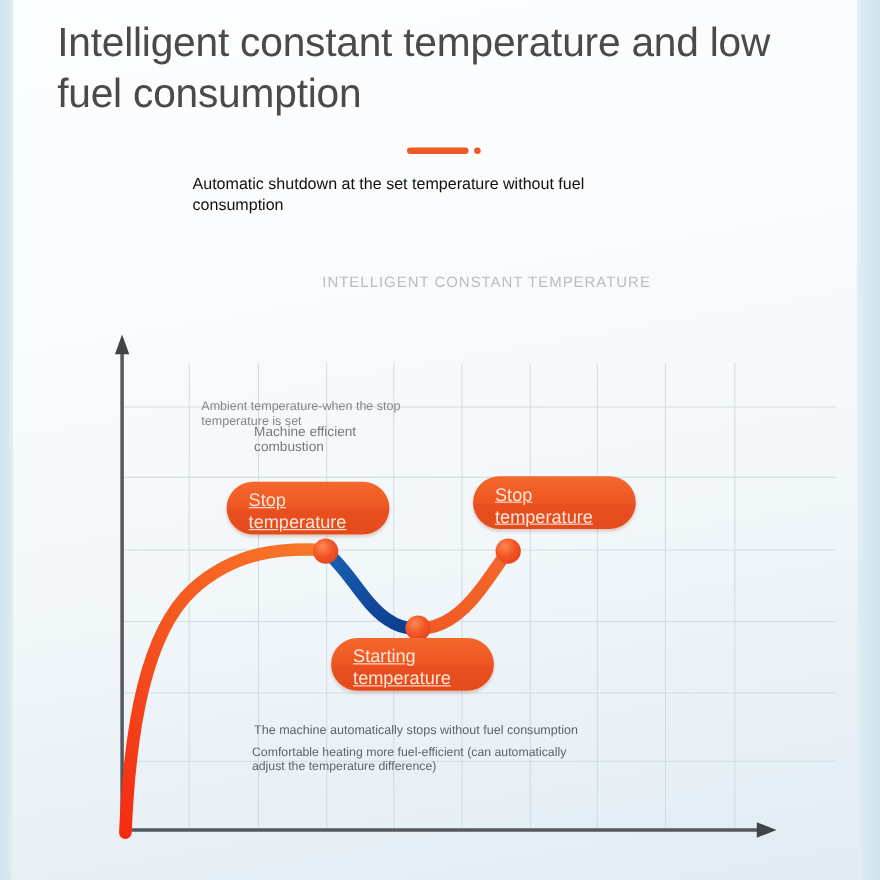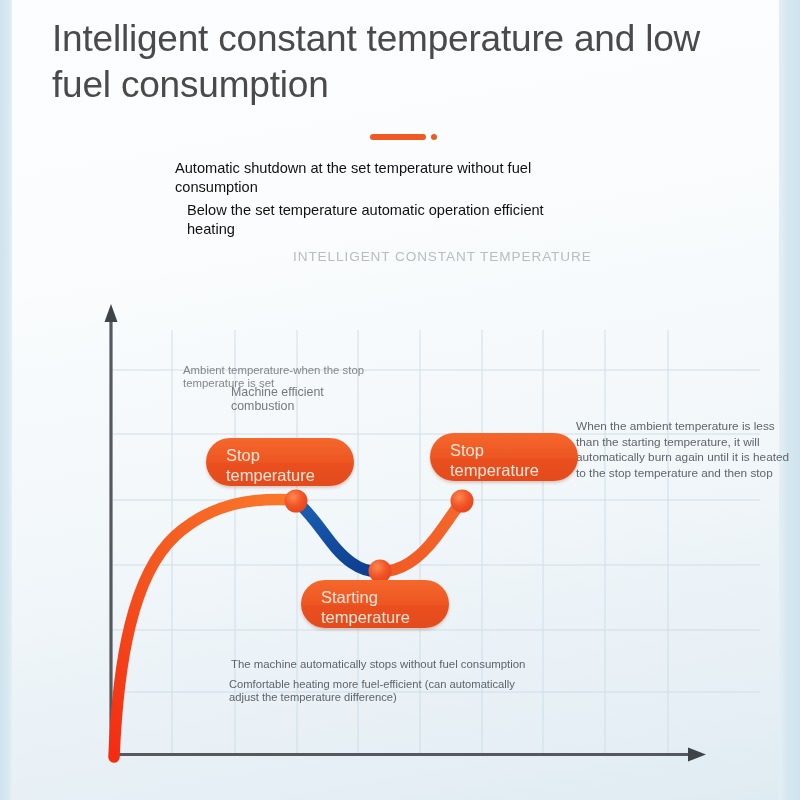--- a/index.html
+++ b/index.html
@@ -62,20 +62,21 @@
   
   .pill {
     position: absolute;
     border-radius: 24px;
     background: linear-gradient(180deg, #f4682c 0%, #ee5522 52%, #e94f1f 53%, #e44b1c 100%);
     box-shadow: 0 2px 3px rgba(150,60,20,.25);
     color: #fde6d9;
     font-size: 16.5px; line-height: 20px;
     padding: 7px 16px 13px 20px;
     box-sizing: border-box;
+    text-decoration: underline;
   }
   .pill-stop-1     { left: 206px; top: 438px; width: 148px; height: 48px; }
   .pill-stop-2     { left: 430px; top: 433px; width: 148px; height: 48px; }
   .pill-starting   { left: 301px; top: 580px; width: 148px; height: 48px; }
 
   
   .ann { position: absolute; color: #6f7579; font-weight: 400; }
   .ann-ambient  { left: 183px; top: 364px; width: 232px; font-size: 11.4px; line-height: 13px; color: #81878b; }
   .ann-machine  { left: 231px; top: 386px; width: 130px; font-size: 12.4px; line-height: 13.5px; color: #75797d; }
   .ann-fast     { left: 199px; top: 412px; width: 230px; font-size: 12.2px; line-height: 14px; color: #5c6165; }
@@ -93,21 +94,20 @@
   <div class="edge-strip edge-right"></div>
 
   <div class="title">Intelligent constant temperature and low fuel consumption</div>
 
   <div class="divider-wrap">
     <div class="divider-bar"></div>
     <div class="divider-dot"></div>
   </div>
 
   <div class="bullet1">Automatic shutdown at the set temperature without fuel consumption</div>
-  <div class="bullet2">Below the set temperature automatic operation efficient heating</div>
   <div class="eyebrow">INTELLIGENT CONSTANT TEMPERATURE</div>
 
   <svg id="chart" viewBox="0 0 800 800" xmlns="http://www.w3.org/2000/svg">
     <defs>
       <linearGradient id="gradRise" x1="0" y1="1" x2="1" y2="0">
         <stop offset="0%" stop-color="#f42c12"></stop>
         <stop offset="45%" stop-color="#f4551f"></stop>
         <stop offset="100%" stop-color="#f97a2a"></stop>
       </linearGradient>
       <linearGradient id="gradBlue" x1="0" y1="0" x2="1" y2="1">
@@ -166,21 +166,20 @@
 
     <g>
       <circle cx="296" cy="501" r="11.5" fill="url(#gradDot)"></circle>
       <circle cx="380" cy="571" r="11.5" fill="url(#gradDot)"></circle>
       <circle cx="462" cy="501" r="11.5" fill="url(#gradDot)"></circle>
     </g>
   </svg>
 
   <div class="ann ann-ambient">Ambient temperature-when the stop temperature is set</div>
   <div class="ann ann-machine">Machine efficient combustion</div>
-  <div class="ann ann-right">When the ambient temperature is less than the starting temperature, it will automatically burn again until it is heated to the stop temperature and then stop</div>
 
   <div class="pill pill-stop-1">Stop temperature</div>
   <div class="pill pill-stop-2">Stop temperature</div>
   <div class="pill pill-starting">Starting temperature</div>
 
   <div class="ann ann-comfort">Comfortable heating more fuel-efficient (can automatically adjust the temperature difference)</div>
   <div class="ann ann-autostop">The machine automatically stops without fuel consumption</div>
 
 </div>
 

